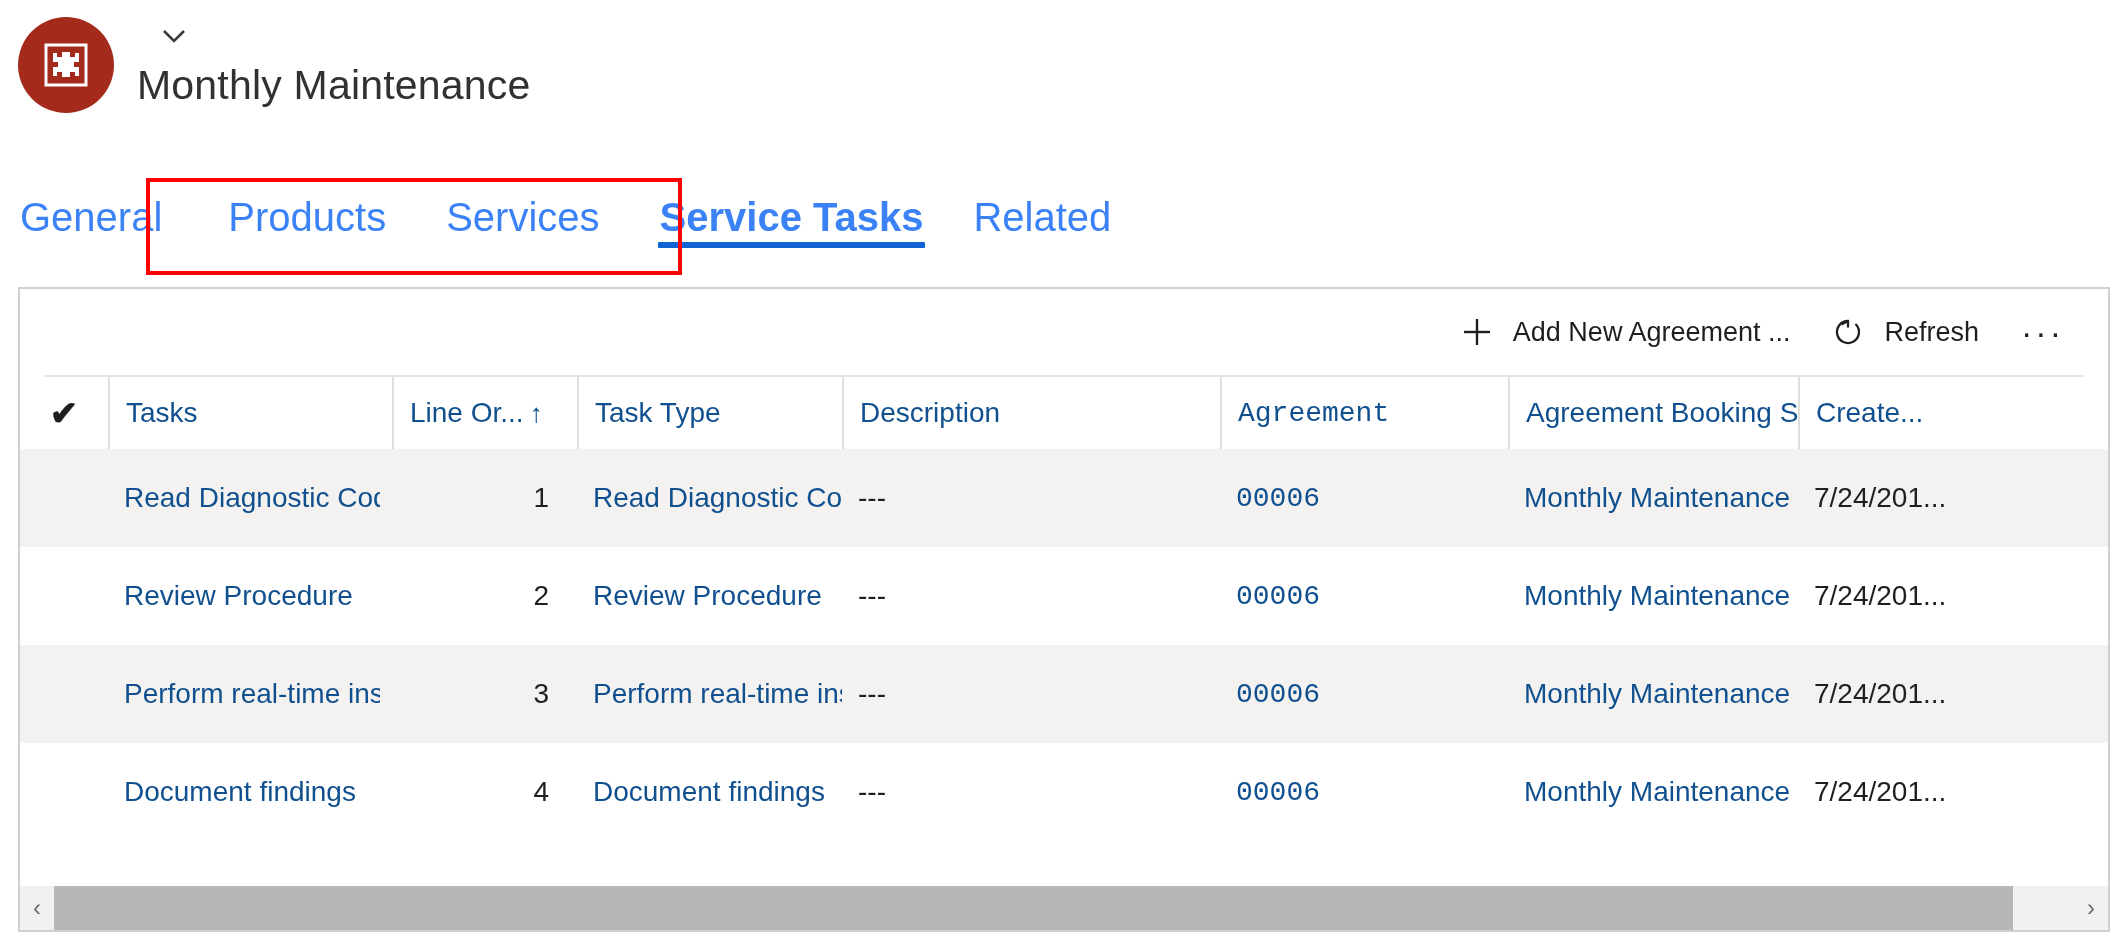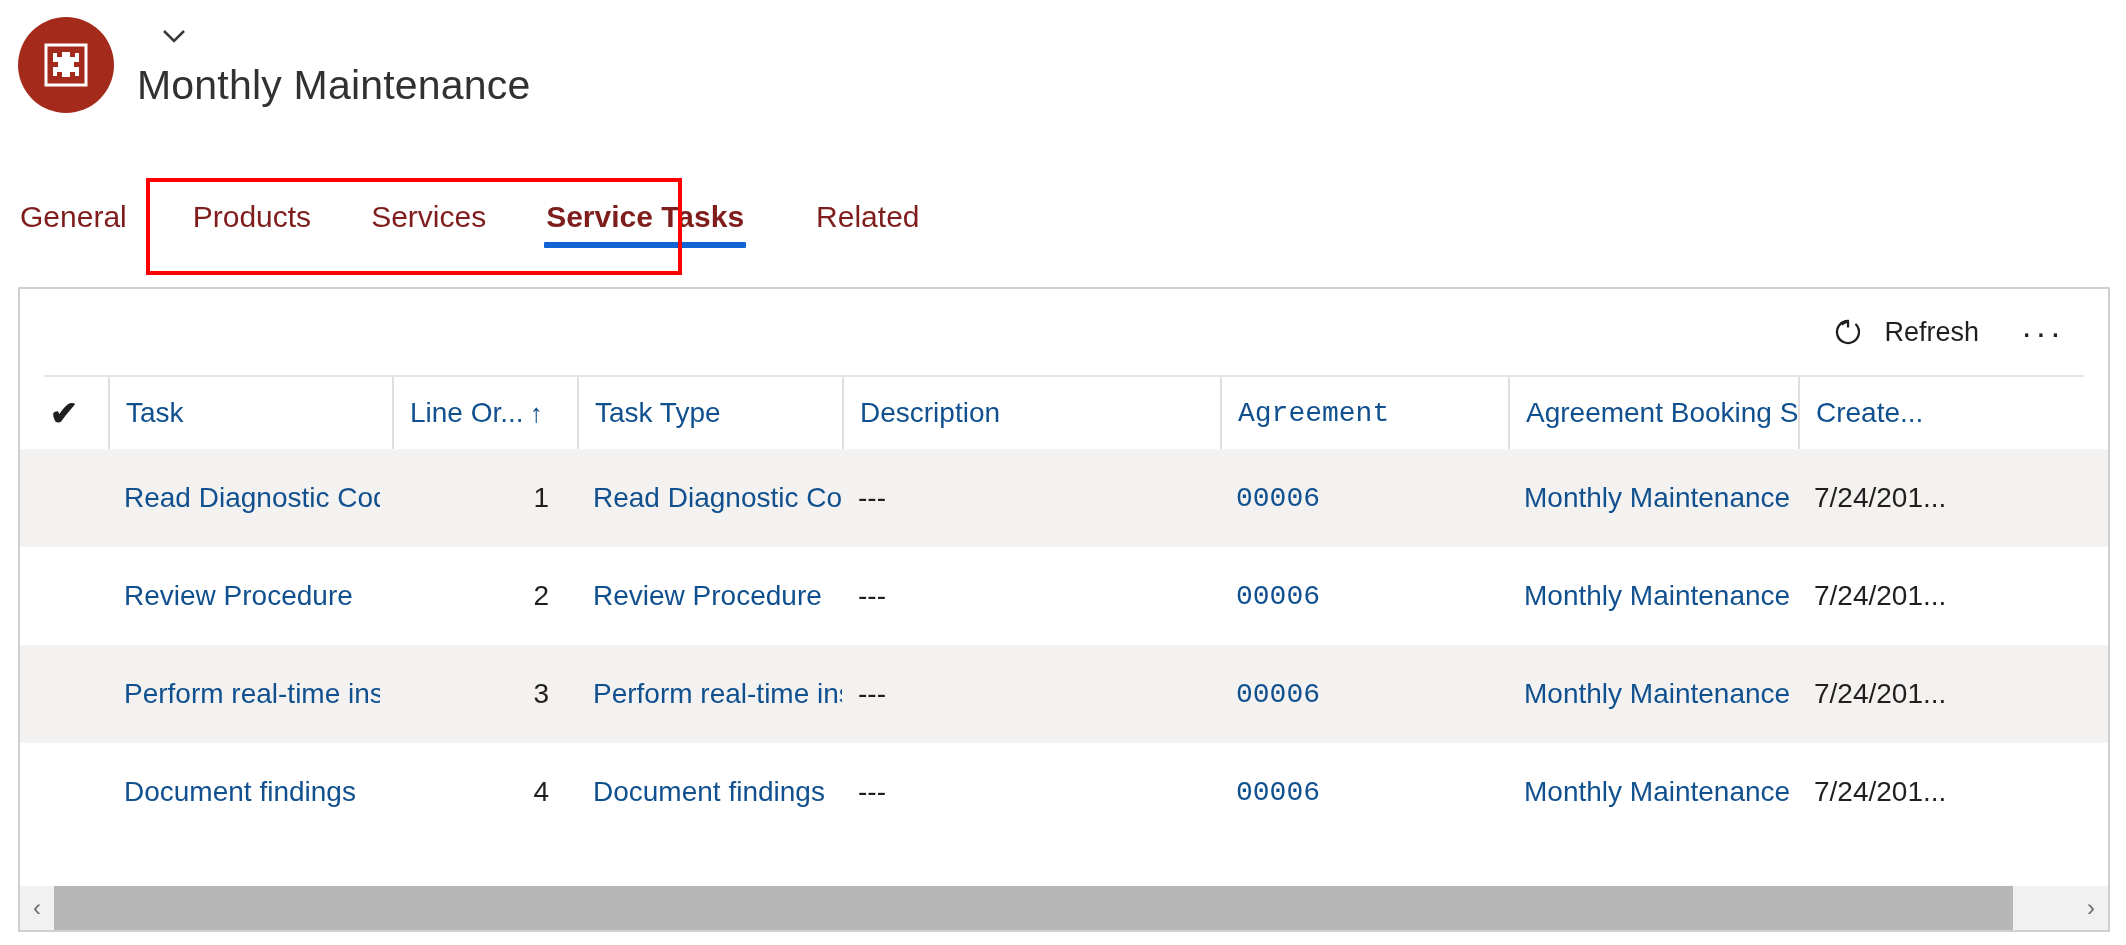--- a/index.html
+++ b/index.html
@@ -75,22 +75,22 @@
     position: absolute;
     left: 0;
     top: 185px;
     width: 2126px;
     height: 82px;
     display: flex;
     align-items: flex-start;
   }
   .tab-item {
     position: relative;
-    font-size: 30px;
-    color: #7f1d1d;
+    font-size: 40px;
+    color: #3b82f6;
     padding: 6px 2px 0 2px;
     white-space: nowrap;
     cursor: pointer;
     line-height: 52px;
     height: 58px;
     box-sizing: border-box;
   }
   .tab-item.active {
     font-weight: 700;
   }
@@ -340,31 +340,40 @@
 
   <div class="tab-item" style="margin-left:56px;">
     <span>Services</span>
   </div>
 
   <div class="tab-item active" style="margin-left:56px;">
     <span>Service Tasks</span>
     <span class="tab-underline"></span>
   </div>
 
-  <div class="tab-item" style="margin-left:68px;">
+  <div class="tab-item" style="margin-left:46px;">
     <span>Related</span>
   </div>
 </div>
 
 <div id="tab-annotation"></div>
 
 <div id="subgrid-panel">
 
   <div id="command-bar">
 
+    <div class="cmd-button">
+      <span class="cmd-icon">
+        <svg width="36" height="36" viewBox="0 0 36 36" aria-hidden="true">
+          <line x1="18" y1="5" x2="18" y2="31" stroke="#201f1e" stroke-width="2.4"></line>
+          <line x1="5" y1="18" x2="31" y2="18" stroke="#201f1e" stroke-width="2.4"></line>
+        </svg>
+      </span>
+      <span class="cmd-label">Add New Agreement ...</span>
+    </div>
 
     <div class="cmd-button">
       <span class="cmd-icon">
         <svg width="36" height="36" viewBox="0 0 36 36" aria-hidden="true">
           <path d="M18 7 a11 11 0 1 0 8.2 3.7" fill="none" stroke="#201f1e" stroke-width="2.3" stroke-linecap="round"></path>
           <polyline points="11.5,10.5 18,7 18,13.6" fill="none" stroke="#201f1e" stroke-width="2.3" stroke-linejoin="round"></polyline>
         </svg>
       </span>
       <span class="cmd-label">Refresh</span>
     </div>
@@ -376,21 +385,21 @@
 
   <div id="grid-head-divider"></div>
 
   <div id="grid">
 
     <div class="grid-row" id="grid-header-row">
       <div class="cell col-select">
         <span id="select-all-check">✔</span>
       </div>
       <div class="cell col-name">
-        <span>Task</span>
+        <span>Tasks</span>
       </div>
       <div class="cell col-lineorder">
         <span>Line Or...</span>
         <span class="sort-arrow">↑</span>
       </div>
       <div class="cell col-tasktype">
         <span>Task Type</span>
       </div>
       <div class="cell col-desc">
         <span>Description</span>

